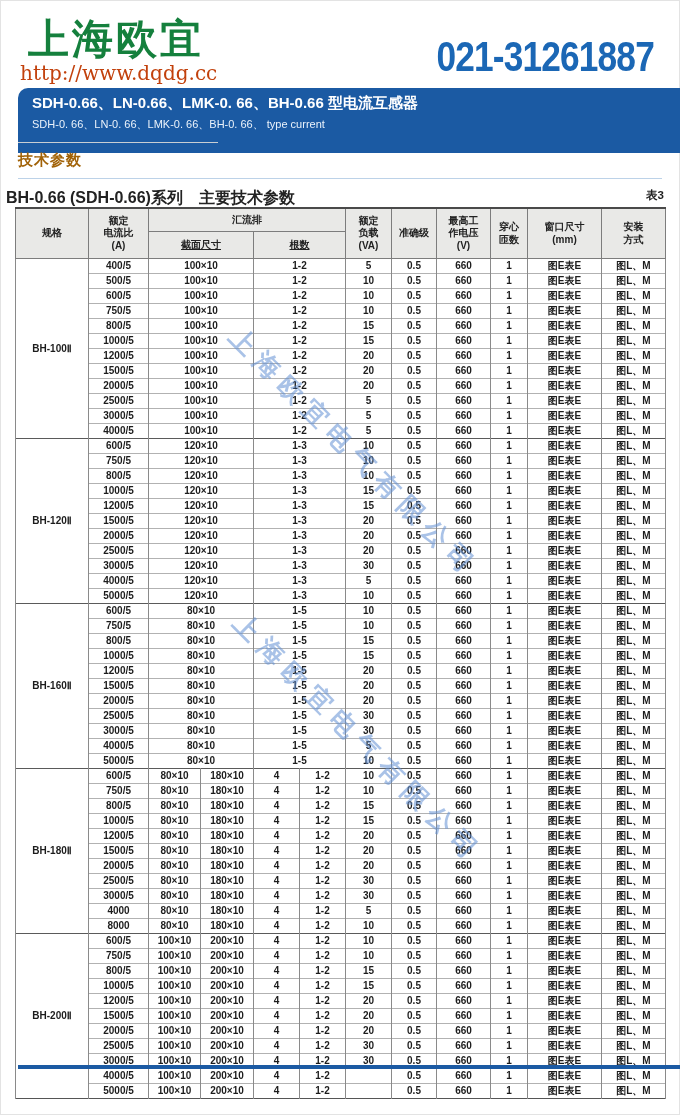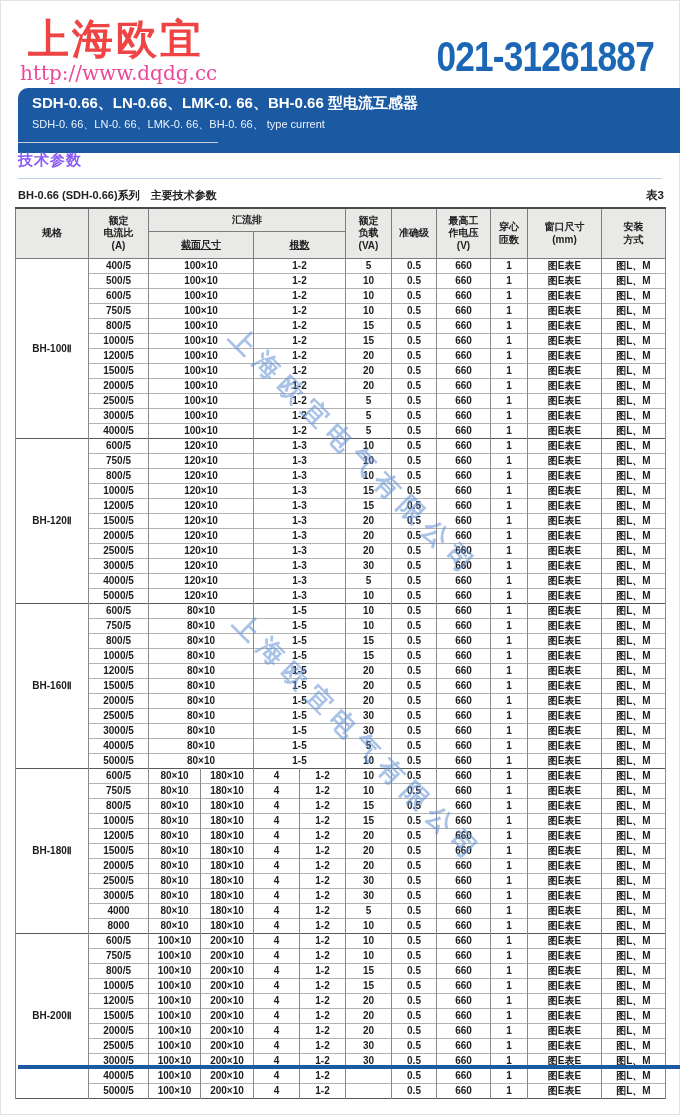--- a/index.html
+++ b/index.html
@@ -9,26 +9,26 @@
     font-family:"Liberation Sans", sans-serif;
     position:relative;
     overflow:hidden;
     box-shadow: inset 0 0 0 1px #e3e3e3;
   }
 
   
   .logo {
     position:absolute; left:28px; top:12px;
     font-size:41px; font-weight:900; letter-spacing:3px;
-    color:#ef4444;
+    color:#15803d;
   }
   .site-url {
     position:absolute; left:20px; top:61px;
     font-family:"DejaVu Serif", serif;
-    font-size:20px; color:#ec4899;
+    font-size:20px; color:#c2410c;
   }
   .phone {
     position:absolute; right:26px; top:33px;
     font-size:42px; font-weight:700; letter-spacing:-1px;
     color:#1b67b5;
     transform:scaleX(0.84); transform-origin:100% 0;
   }
 
   
   .banner {
@@ -41,29 +41,29 @@
   .banner-title   { font-size:15px; font-weight:700; line-height:20px; }
   .banner-subtitle{ font-size:11px; font-weight:400; line-height:22px; color:#eaf2fb; }
 
   
   .divider-short {
     position:absolute; left:18px; top:142px; width:200px; height:0;
     border-top:1px solid #c9ced3;
   }
   .section-heading {
     position:absolute; left:18px; top:151px;
-    font-size:15px; font-weight:700; color:#8b5cf6; letter-spacing:1px;
+    font-size:15px; font-weight:700; color:#a16207; letter-spacing:1px;
   }
   .divider-full {
     position:absolute; left:18px; top:178px; width:644px; height:0;
     border-top:1px solid #bcd2e8;
   }
   .table-caption {
-    position:absolute; left:18px; top:188px;
-    font-size:11px; font-weight:700; color:#222222;
+    position:absolute; left:6px; top:188px;
+    font-size:16px; font-weight:700; color:#222222;
   }
   .table-number {
     position:absolute; right:16px; top:188px;
     font-size:11.5px; font-weight:700; color:#222222;
   }
 
   
   .spec-table-wrap { position:absolute; left:15px; top:207px; }
   table.spec {
     border-collapse:collapse; table-layout:fixed; width:650px;

